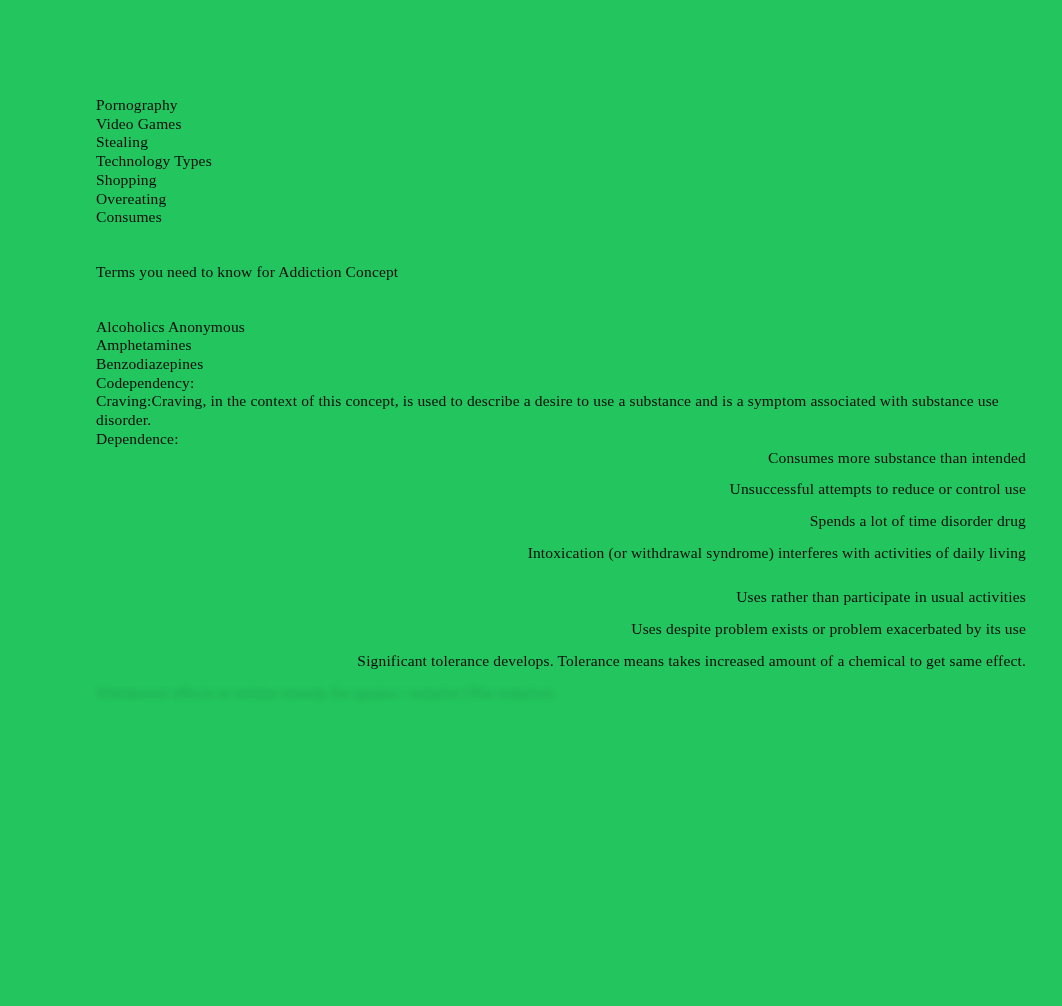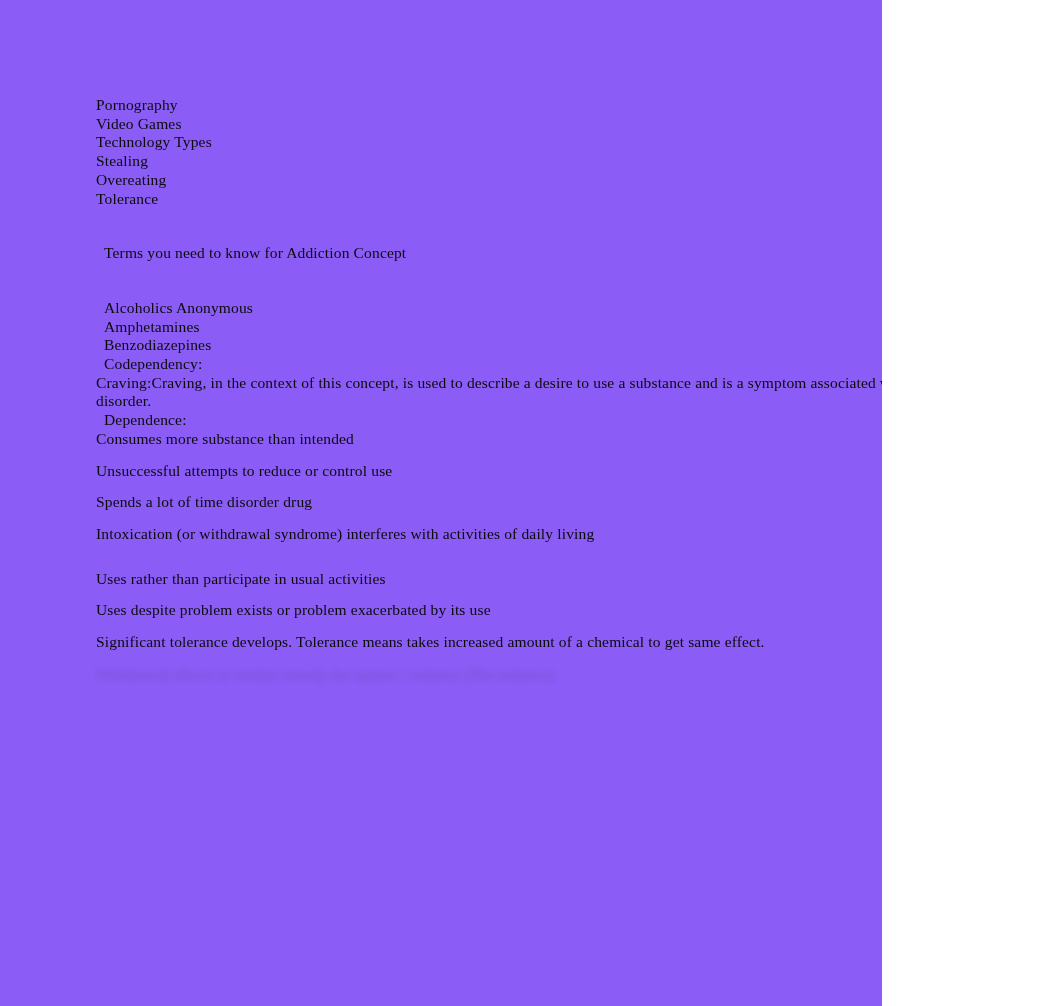--- a/index.html
+++ b/index.html
@@ -13,23 +13,23 @@
     position: relative;
     font-family: "Liberation Serif", "DejaVu Serif", serif;
     color: #000000;
     -webkit-font-smoothing: antialiased;
   }
 
   .page {
     position: absolute;
     left: 0;
     top: 0;
-    width: 882px;
+    width: 1062px;
     height: 1006px;
-    background: #8b5cf6;
+    background: #22c55e;
     overflow: hidden;
   }
 
   .doc-body {
     position: absolute;
     left: 96px;
     top: 96px;
     width: 930px;
   }
 
@@ -48,21 +48,20 @@
   }
 
   
   .spacer-sm { height: 18px; }
   .spacer-md { height: 18px; }
 
   
   .ghost {
     position: relative;
     display: inline-block;
-    margin-left: 8px;
   }
   .ghost::after {
     content: "";
     position: absolute;
     left: -2px;
     right: -4px;
     top: 2px;
     bottom: -1px;
     background: linear-gradient(to bottom,
                 rgba(0,0,0,0.055),
@@ -76,20 +75,21 @@
     background: linear-gradient(to bottom,
                 rgba(0,0,0,0.035),
                 rgba(0,0,0,0.06) 55%,
                 rgba(0,0,0,0.015));
     filter: blur(2.6px);
   }
 
   
   .criteria .line {
     line-height: 18.7px;
+    text-align: right;
   }
   .criteria .gap { height: 13px; }
 
   
   .faded-line {
     font-size: 15.5px;
     line-height: 19px;
     color: rgba(40,40,40,0.30);
     filter: blur(3.2px);
     opacity: 0.72;
@@ -99,24 +99,25 @@
 </style>
 </head>
 <body>
 
 <div class="page">
   <div class="doc-body">
 
     <div class="tight-list">
       <div class="line">Pornography</div>
       <div class="line">Video Games</div>
+      <div class="line">Stealing</div>
       <div class="line">Technology Types</div>
-      <div class="line">Stealing</div>
+      <div class="line">Shopping</div>
       <div class="line">Overeating</div>
-      <div class="line">Tolerance</div>
+      <div class="line">Consumes</div>
     </div>
 
     <div class="spacer-sm"></div>
     <div class="spacer-sm"></div>
 
     <div class="line"><span class="ghost">Terms you need to know for Addiction Concept</span></div>
 
     <div class="spacer-md"></div>
     <div class="spacer-md"></div>
 

